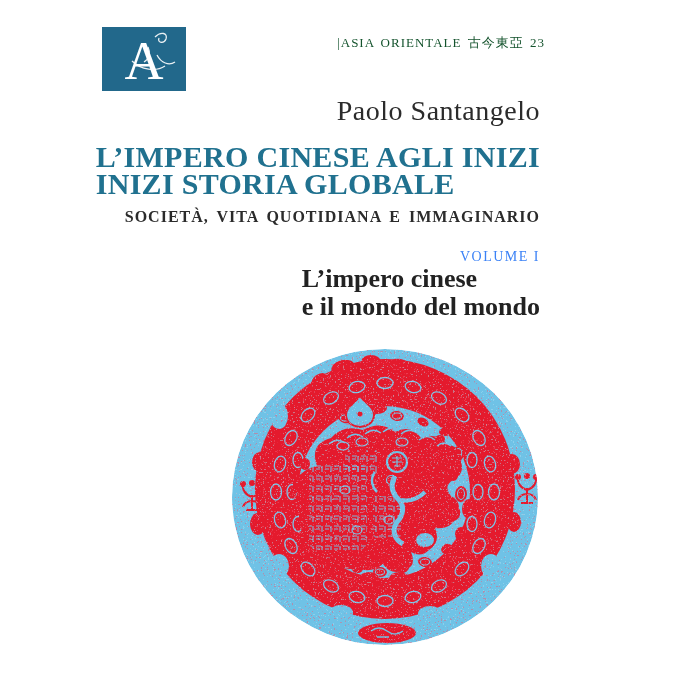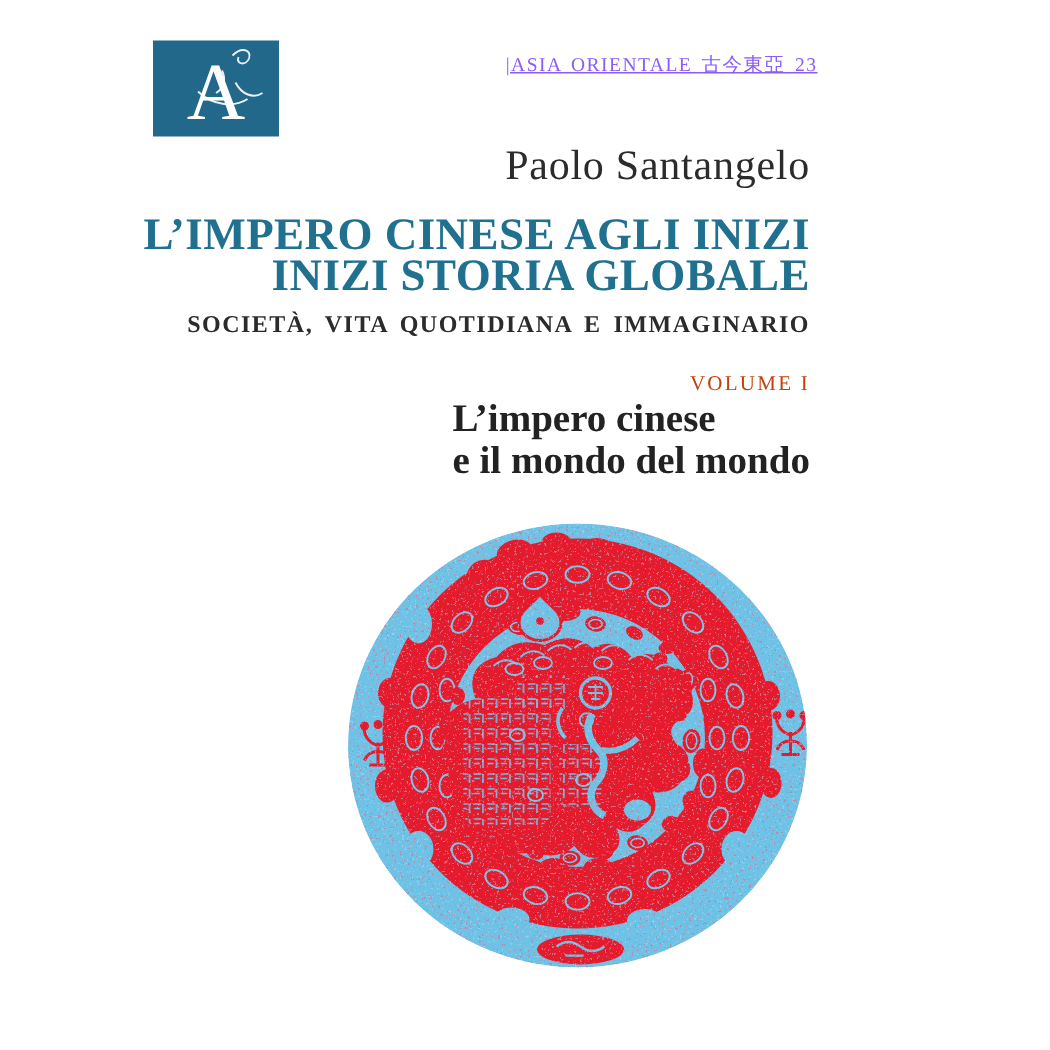--- a/index.html
+++ b/index.html
@@ -6,31 +6,31 @@
   .page{position:relative;width:700px;height:700px;background:#ffffff;overflow:hidden;
         font-family:"Liberation Serif", serif;color:#282828;}
   
   .logo{position:absolute;left:102px;top:27px;width:84px;height:64px;background:#22688b;}
   .logo-a{position:absolute;left:0;top:0;width:100%;height:100%;display:flex;
           align-items:flex-end;justify-content:center;color:#ffffff;
           font-size:54px;line-height:60px;font-weight:400;}
   .logo-fl{position:absolute;left:0;top:0;}
   
   .series{position:absolute;top:34px;right:155px;font-size:13px;letter-spacing:1px;
-          word-spacing:2px;color:#8b5cf6;white-space:nowrap;text-decoration:underline;}
+          word-spacing:2px;color:#14532d;white-space:nowrap;}
   
   .author{position:absolute;top:95px;right:160px;font-size:28px;letter-spacing:0.5px;color:#2b2b2b;text-align:center;}
   
-  .title{position:absolute;top:143px;right:160px;text-align:right;font-weight:bold;
+  .title{position:absolute;top:143px;right:160px;text-align:left;font-weight:bold;
          font-size:30px;line-height:27px;letter-spacing:0.3px;color:#20718f;}
   
   .subtitle{position:absolute;top:208px;right:160px;font-size:16px;letter-spacing:1px;
             word-spacing:3px;color:#2b2b2b;white-space:nowrap;font-weight:bold;}
   
-  .vol-label{position:absolute;top:249px;right:160px;font-size:14px;letter-spacing:1.5px;color:#c2410c;}
+  .vol-label{position:absolute;top:249px;right:160px;font-size:14px;letter-spacing:1.5px;color:#3b82f6;}
   .vol-title{position:absolute;top:265px;right:160px;text-align:left;font-weight:bold;
              font-size:26px;line-height:28px;color:#222222;}
   
   .map{position:absolute;left:225px;top:344px;}
 </style>
 </head>
 <body>
 
 <div class="page">
 

